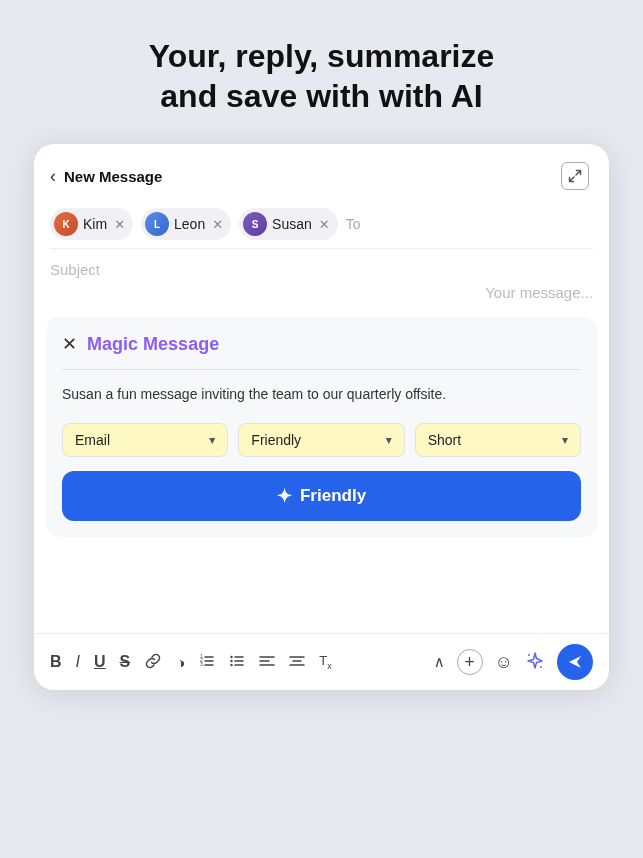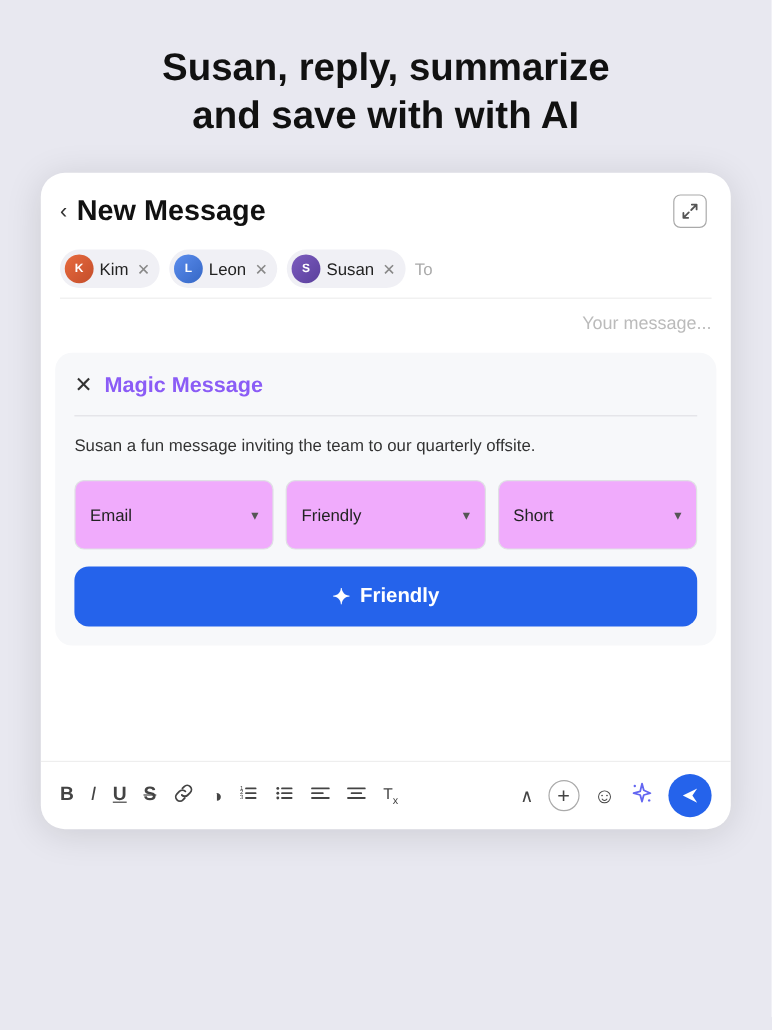--- a/index.html
+++ b/index.html
@@ -50,21 +50,21 @@
     }
 
     .back-btn {
       font-size: 18px;
       color: #333;
       cursor: pointer;
       line-height: 1;
     }
 
     .email-title {
-      font-size: 24px;
+      font-size: 15px;
       font-weight: 700;
       color: #111;
     }
 
     .expand-btn {
       width: 28px;
       height: 28px;
       border: 1.5px solid #aaa;
       border-radius: 6px;
       display: flex;
@@ -195,24 +195,24 @@
       display: flex;
       gap: 10px;
       margin-bottom: 14px;
     }
 
     .dropdown-btn {
       flex: 1;
       display: flex;
       align-items: center;
       justify-content: space-between;
-      background: #f0abfc;
+      background: #fef9c3;
       border: 1.5px solid #e0e0e5;
       border-radius: 8px;
-      padding: 20px 12px;
+      padding: 8px 12px;
       font-size: 14px;
       font-weight: 500;
       color: #222;
       cursor: pointer;
     }
 
     .dropdown-arrow {
       color: #555;
       font-size: 12px;
     }
@@ -287,21 +287,21 @@
       justify-content: center;
       cursor: pointer;
       color: #fff;
       font-size: 16px;
     }
   </style>
 </head>
 <body>
 
 <h1 class="hero-title">
-  <span>Susan, reply, summarize</span><br>
+  <span>Your, reply, summarize</span><br>
   <span>and save with with AI</span>
 </h1>
 
 <div class="email-card">
 
   <div class="email-header">
     <div class="email-header-left">
       <span class="back-btn">‹</span>
       <span class="email-title">New Message</span>
     </div>
@@ -330,20 +330,21 @@
       <div class="recipient-avatar avatar-susan">S</div>
       <span>Susan</span>
       <span class="chip-close">✕</span>
     </div>
     <span class="to-label">To</span>
   </div>
 
   <div class="divider"></div>
 
   <div class="compose-area">
+    <div class="subject-placeholder">Subject</div>
     <div class="body-placeholder">Your message...</div>
   </div>
 
   <div class="magic-panel">
     <div class="magic-header">
       <span class="magic-close">✕</span>
       <span class="magic-title">Magic Message</span>
     </div>
     <div class="magic-divider"></div>
     <div class="magic-prompt">Susan a fun message inviting the team to our quarterly offsite.</div>

